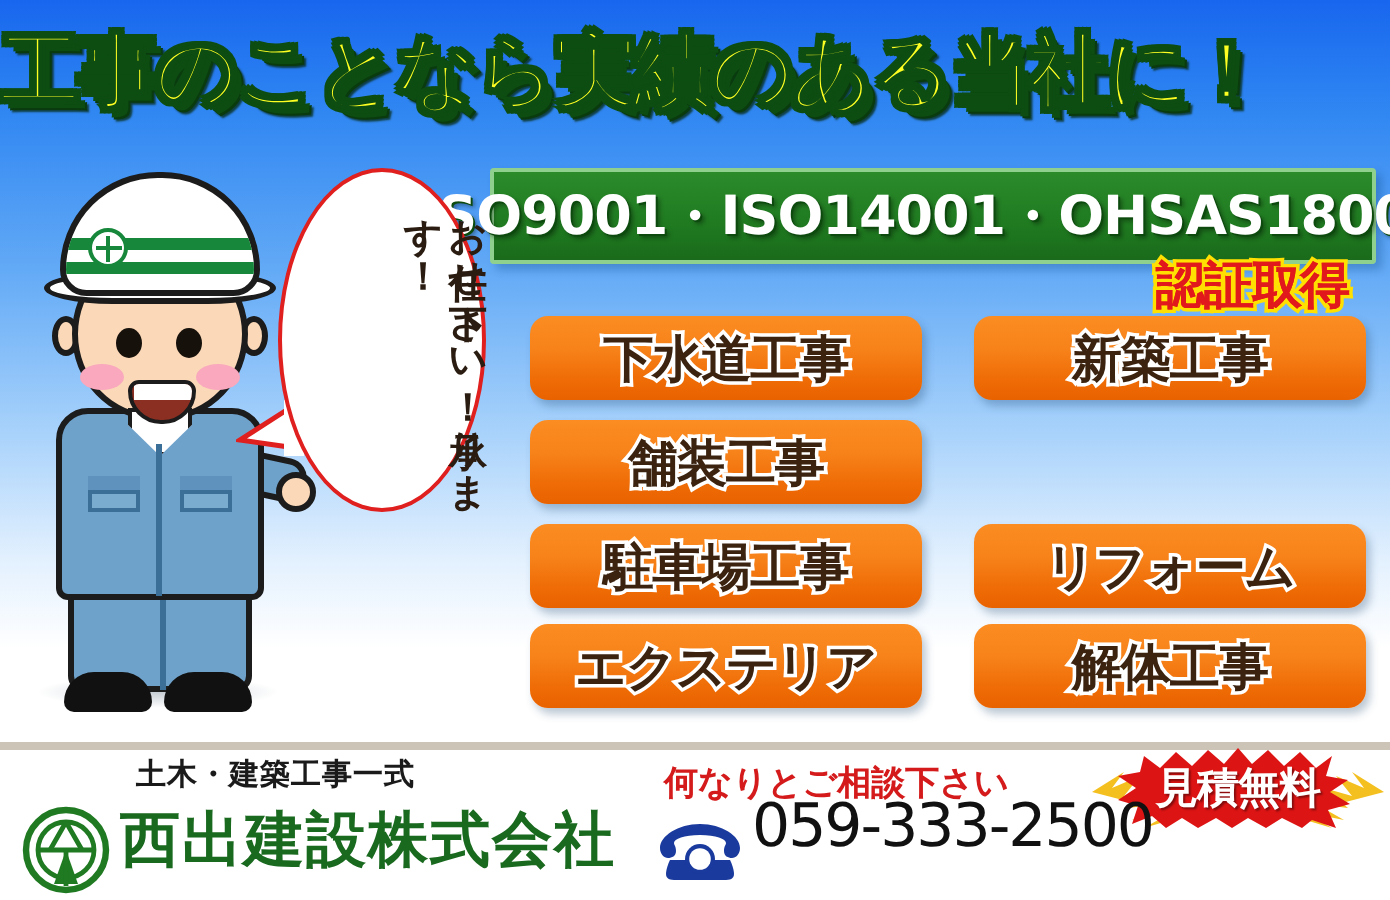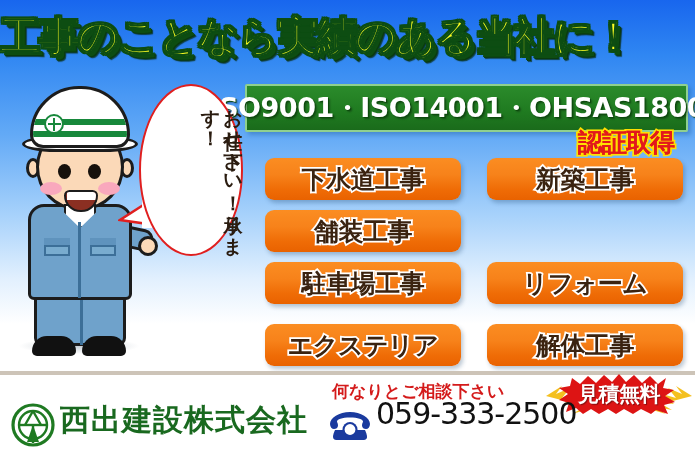--- a/index.html
+++ b/index.html
@@ -119,21 +119,21 @@
     background:linear-gradient(180deg,#fb8d22 0%,#f7821a 40%,#ef6c06 75%,#e96200 100%);
     box-shadow:2px 3px 4px rgba(30,70,110,.30);
     display:flex;align-items:center;justify-content:center;
   }
   .btn span{
     font-size:25px;font-weight:bold;color:#3b2310;white-space:nowrap;letter-spacing:-.5px;
     -webkit-text-stroke:3.5px #ffffff;paint-order:stroke fill;
   }
   .col-l{left:265px;width:196px;}
   .col-r{left:487px;width:196px;align-items:center;}
-  .row1{top:158px;} .row2{top:210px;} .row3{top:262px;} .row4{top:324px;}
+  .row1{top:158px;} .row2{top:210px;} .row3{top:262px;} .row4{top:312px;}
 
   
   .divider{position:absolute;left:0;top:371px;width:695px;height:4px;background:#cdc4b8;}
   .footer{position:absolute;left:0;top:375px;width:695px;height:75px;background:#fff;}
 
   .logo{position:absolute;left:10px;top:402px;width:46px;height:46px;}
   .tagline{position:absolute;left:68px;top:378px;width:230px;height:22px;
     font-size:15px;font-weight:bold;color:#1a1a1a;letter-spacing:.5px;white-space:nowrap;}
   .company{position:absolute;left:60px;top:400px;width:250px;height:46px;
     font-size:30px;font-weight:bold;color:#19691f;
@@ -227,20 +227,21 @@
 
   <svg class="logo" viewBox="0 0 46 46">
     <circle cx="23" cy="23" r="20" fill="#fff" stroke="#1f7a22" stroke-width="3.2"></circle>
     <circle cx="23" cy="23" r="14" fill="none" stroke="#1f7a22" stroke-width="2.4"></circle>
     <path d="M9 23 H37" stroke="#1f7a22" stroke-width="2.4"></path>
     <path d="M23 9 L15 23 M23 9 L31 23" stroke="#1f7a22" stroke-width="2.4" fill="none"></path>
     <path d="M23 23 L17 40 L29 40 Z" fill="#1f7a22"></path>
     <path d="M23 22 V41" stroke="#1f7a22" stroke-width="2.4"></path>
   </svg>
 
+  <div class="tagline">土木・建築工事一式</div>
   <div class="company">西出建設株式会社</div>
 
   <div class="consult">何なりとご相談下さい</div>
 
   <svg class="burst" viewBox="0 0 146 40">
     <g fill="#f4c020">
       <path d="M0,22 L16,12 L10,20 L24,14 L16,24 L30,20 L18,30 L34,28 L20,36 L40,32 L26,40 L46,34 Z"></path>
       <path d="M146,22 L130,12 L136,20 L122,14 L130,24 L116,20 L128,30 L112,28 L126,36 L106,32 L120,40 L100,34 Z"></path>
     </g>
     <path fill="#dd1414" d="M26,4 L34,10 L42,2 L50,9 L58,1 L66,8 L73,0 L80,8 L88,1 L96,9 L104,2 L112,10 L120,4

